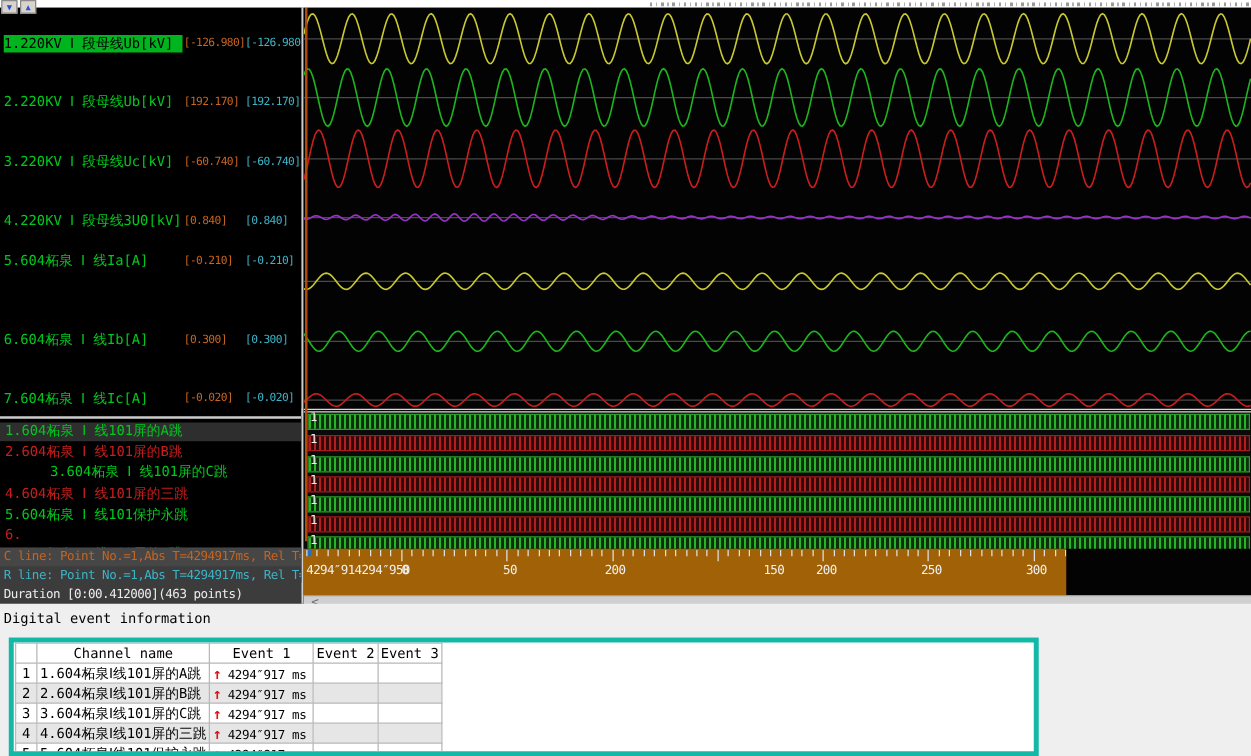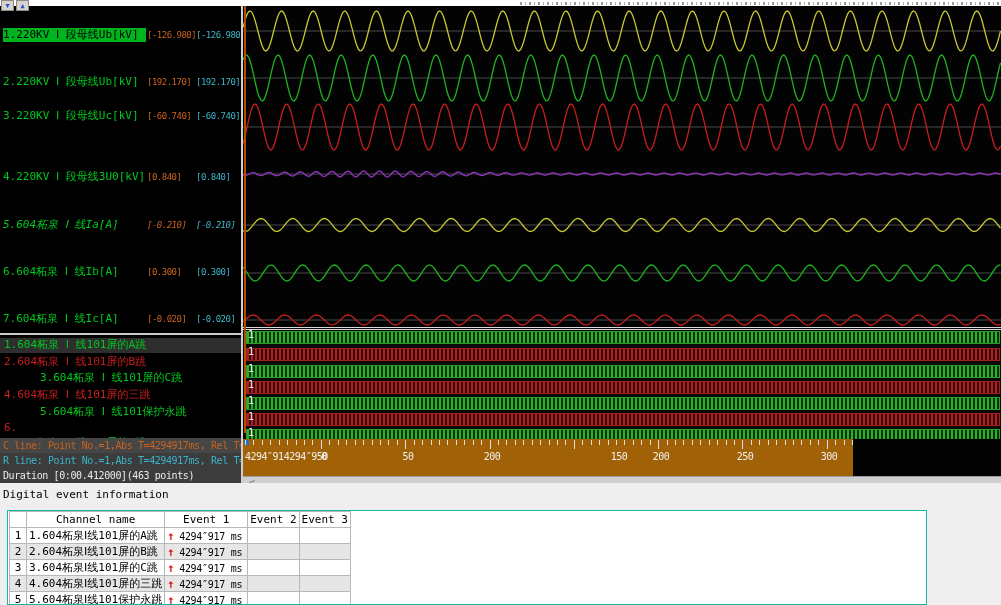--- a/index.html
+++ b/index.html
@@ -64,22 +64,22 @@
   .t-label.num { transform:translateX(-50%); }
   .axis-marker { position:absolute; left:1px; top:1px; width:5px; height:5px; background:#2e6eb4; }
 
   
   .hscroll { position:absolute; left:0; top:470px; width:758px; height:13px; background:#cfcfcf; border-top:1px solid #9a9a9a; }
   .scroll-left { position:absolute; left:6px; top:0px; color:#6e6e6e; font-size:10px; line-height:12px; }
 
   
   .bottom { position:absolute; left:0; top:483px; width:1001px; height:122px; background:#efefef; }
   .bottom-title { position:absolute; left:3px; top:5px; font-size:11px; color:#000; }
-  .table-panel { position:absolute; left:7px; top:27px; width:920px; height:95px; background:#ffffff;
-    border:1px solid #14b8a6; overflow:hidden; }
+  .table-panel { position:absolute; left:7px; top:27px; width:824px; height:95px; background:#ffffff;
+    border:4px solid #14b8a6; overflow:hidden; }
   table.ev { border-collapse:collapse; table-layout:fixed; font-size:11px; color:#000; margin-left:1px; }
   table.ev th, table.ev td { border:1px solid #b8b8b8; padding:0 2px; height:15px; overflow:hidden; white-space:nowrap; font-weight:normal; }
   table.ev th { text-align:center; height:16px; background:#fff; }
   tr.alt td { background:#e6e6e6; }
   td.no { text-align:center; }
   td.ev1 { font-size:10px; letter-spacing:-0.3px; }
   .up-arrow { color:#dc1414; font-weight:bold; font-size:12px; padding-right:5px; }
 </style>
 </head>
 <body>
@@ -99,52 +99,52 @@
           <div class="a-row sel" style="top: 22px;">
             <span class="a-name">1.220KV Ⅰ 段母线Ub[kV]</span>
             <span class="a-val vc">[-126.980]</span>
             <span class="a-val vr">[-126.980]</span>
           </div>
           <div class="a-row" style="top: 69px;">
             <span class="a-name">2.220KV Ⅰ 段母线Ub[kV]</span>
             <span class="a-val vc">[192.170]</span>
             <span class="a-val vr">[192.170]</span>
           </div>
-          <div class="a-row" style="top: 103px;">
+          <div class="a-row" style="top: 117px;">
             <span class="a-name">3.220KV Ⅰ 段母线Uc[kV]</span>
             <span class="a-val vc">[-60.740]</span>
             <span class="a-val vr">[-60.740]</span>
           </div>
           <div class="a-row" style="top: 164px;">
             <span class="a-name">4.220KV Ⅰ 段母线3U0[kV]</span>
             <span class="a-val vc">[0.840]</span>
             <span class="a-val vr">[0.840]</span>
           </div>
-          <div class="a-row" style="top: 212px; font-style: italic;">
+          <div class="a-row" style="top: 196px;">
             <span class="a-name">5.604柘泉 Ⅰ 线Ia[A]</span>
             <span class="a-val vc">[-0.210]</span>
             <span class="a-val vr">[-0.210]</span>
           </div>
           <div class="a-row" style="top: 259px;">
             <span class="a-name">6.604柘泉 Ⅰ 线Ib[A]</span>
             <span class="a-val vc">[0.300]</span>
             <span class="a-val vr">[0.300]</span>
           </div>
           <div class="a-row" style="top: 306px;">
             <span class="a-name">7.604柘泉 Ⅰ 线Ic[A]</span>
             <span class="a-val vc">[-0.020]</span>
             <span class="a-val vr">[-0.020]</span>
           </div>
         </div>
       <div class="digital-list" id="digitalList">
           <div class="d-row green sel" style="top: 3px;">1.604柘泉 Ⅰ 线101屏的A跳</div>
           <div class="d-row red" style="top: 20px;">2.604柘泉 Ⅰ 线101屏的B跳</div>
           <div class="d-row green" style="top: 36px; padding-left: 40px;">3.604柘泉 Ⅰ 线101屏的C跳</div>
           <div class="d-row red" style="top: 53px;">4.604柘泉 Ⅰ 线101屏的三跳</div>
-          <div class="d-row green" style="top: 70px; margin-left: 36px;">5.604柘泉 Ⅰ 线101保护永跳</div>
+          <div class="d-row green" style="top: 70px;">5.604柘泉 Ⅰ 线101保护永跳</div>
           <div class="d-row red" style="top: 86px;">6.</div>
           <div class="d-row green" style="top: 101px;">7.604柘泉 Ⅰ 线102屏的A跳</div>
         </div>
       <div class="status">
         <div class="c-line">C line: Point No.=1,Abs T=4294917ms,  Rel T=42949</div>
         <div class="r-line">R line: Point No.=1,Abs T=4294917ms,  Rel T=42949</div>
         <div class="duration">Duration [0:00.412000](463 points)</div>
       </div>
     </div>
 

